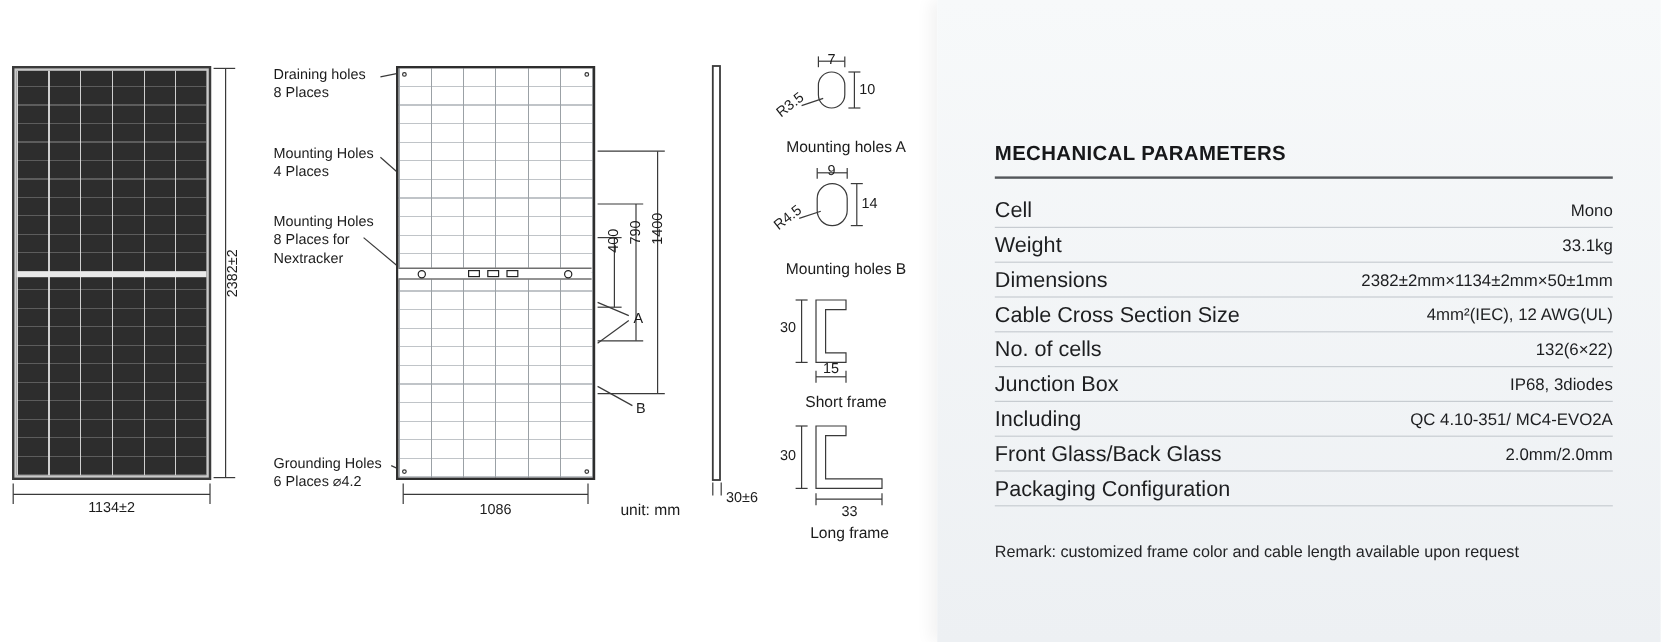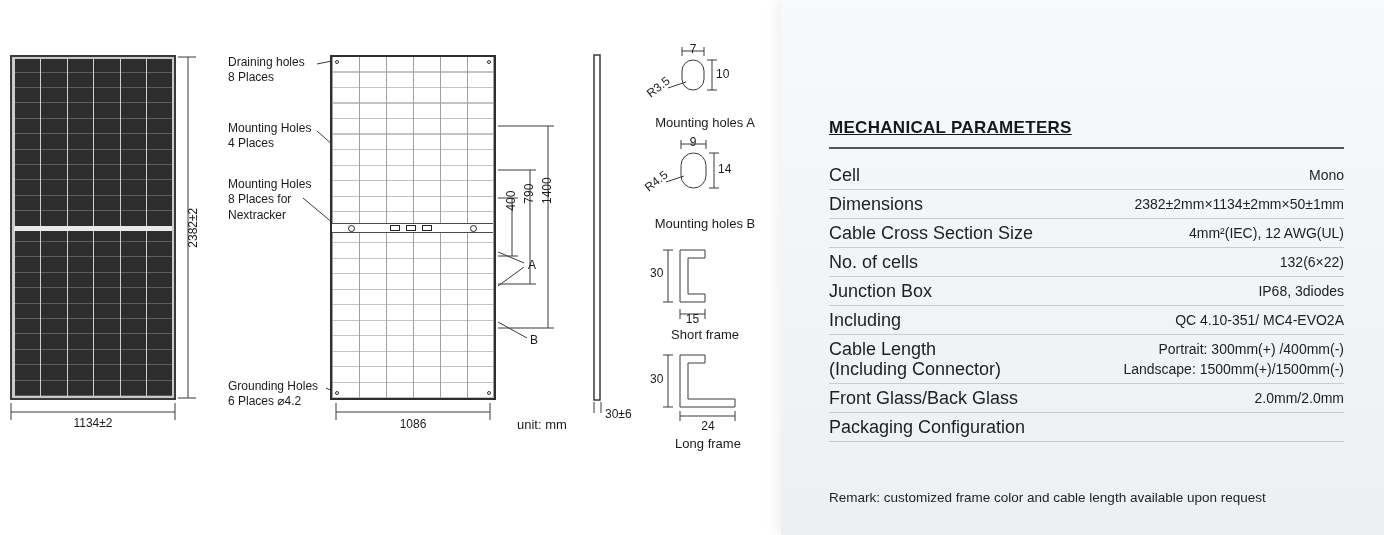--- a/index.html
+++ b/index.html
@@ -34,27 +34,27 @@
   .jbox { position:absolute; top:1px; width:10px; height:6px; background:#fff; border:1px solid #222; }
   .gsym { position:absolute; top:1px; width:7px; height:7px; background:#fff; border:1px solid #222; border-radius:50%; }
   .corner { position:absolute; width:4px; height:4px; border:1px solid #333; border-radius:50%; background:#fff; }
 
   
   .spec-panel { position:absolute; left:781px; top:0; width:603px; height:535px;
                 background:linear-gradient(180deg,#f7f9fa 0%, #edf0f3 100%);
                 box-shadow:-6px 0 12px rgba(0,0,0,0.05);
                 padding:118px 40px 0 48px; }
   .spec-title { font-size:17px; font-weight:bold; color:#17181a; letter-spacing:0.3px;
-                padding-bottom:9px; border-bottom:2px solid #54575b;text-decoration:underline; }
+                padding-bottom:9px; border-bottom:2px solid #54575b; }
   .spec-table { margin-top:12px; }
   .spec-row { display:flex; justify-content:space-between; align-items:center;
               border-bottom:1px solid #c7ccd1; padding:4px 0; }
   .spec-label { font-size:18px; color:#1d1e20; line-height:20px; white-space:pre-line; }
   .spec-value { font-size:14px; color:#1d1e20; line-height:20px; white-space:pre-line; text-align:right; }
-  .remark { margin-top:48px; font-size:13.5px; color:#232426; }
+  .remark { margin-top:30px; font-size:13.5px; color:#232426; }
 </style>
 </head>
 <body>
 
 <div class="canvas">
 
   <div class="drawings">
 
     <svg class="linework" viewBox="0 0 780 535">
       <g stroke="#3a3a3a" stroke-width="1" fill="none">
@@ -177,63 +177,61 @@
     <div class="lbl" style="left:716px;top:67px">10</div>
     <div class="lbl rotr" style="left:646px;top:80px">R3.5</div>
     <div class="lbl c title13" style="left:642px;top:115px;width:126px">Mounting holes A</div>
 
     <div class="lbl c" style="left:683px;top:135px;width:20px">9</div>
     <div class="lbl" style="left:718px;top:162px">14</div>
     <div class="lbl rotr" style="left:644px;top:174px">R4.5</div>
     <div class="lbl c title13" style="left:642px;top:216px;width:126px">Mounting holes B</div>
 
     <div class="lbl" style="left:650px;top:266px">30</div>
-    <div class="lbl c" style="left:680px;top:312px;width:25px">15</div>
+    <div class="lbl c" style="left:680px;top:300px;width:25px">15</div>
     <div class="lbl c title13" style="left:642px;top:327px;width:126px">Short frame</div>
 
     <div class="lbl" style="left:650px;top:372px">30</div>
-    <div class="lbl c" style="left:688px;top:419px;width:40px">24</div>
+    <div class="lbl c" style="left:688px;top:419px;width:40px">33</div>
     <div class="lbl c title13" style="left:645px;top:436px;width:126px">Long frame</div>
   </div>
 
   <div class="spec-panel">
     <div class="spec-title">MECHANICAL PARAMETERS</div>
 
     <div class="spec-table">
       <div class="spec-row">
         <div class="spec-label">Cell</div>
         <div class="spec-value">Mono</div>
       </div>
       <div class="spec-row">
+        <div class="spec-label">Weight</div>
+        <div class="spec-value">33.1kg</div>
+      </div>
+      <div class="spec-row">
         <div class="spec-label">Dimensions</div>
         <div class="spec-value">2382±2mm×1134±2mm×50±1mm</div>
       </div>
       <div class="spec-row">
         <div class="spec-label">Cable Cross Section Size</div>
         <div class="spec-value">4mm²(IEC), 12 AWG(UL)</div>
       </div>
       <div class="spec-row">
         <div class="spec-label">No. of cells</div>
         <div class="spec-value">132(6×22)</div>
       </div>
       <div class="spec-row">
         <div class="spec-label">Junction Box</div>
         <div class="spec-value">IP68, 3diodes</div>
       </div>
       <div class="spec-row">
         <div class="spec-label">Including</div>
         <div class="spec-value">QC 4.10-351/ MC4-EVO2A</div>
       </div>
       <div class="spec-row">
-        <div class="spec-label">Cable Length
-(Including Connector)</div>
-        <div class="spec-value">Portrait: 300mm(+) /400mm(-)
-Landscape: 1500mm(+)/1500mm(-)</div>
-      </div>
-      <div class="spec-row">
         <div class="spec-label">Front Glass/Back Glass</div>
         <div class="spec-value">2.0mm/2.0mm</div>
       </div>
       <div class="spec-row">
         <div class="spec-label">Packaging Configuration</div>
       </div>
     </div>
 
     <div class="remark">Remark: customized frame color and cable length available upon request</div>
   </div>

